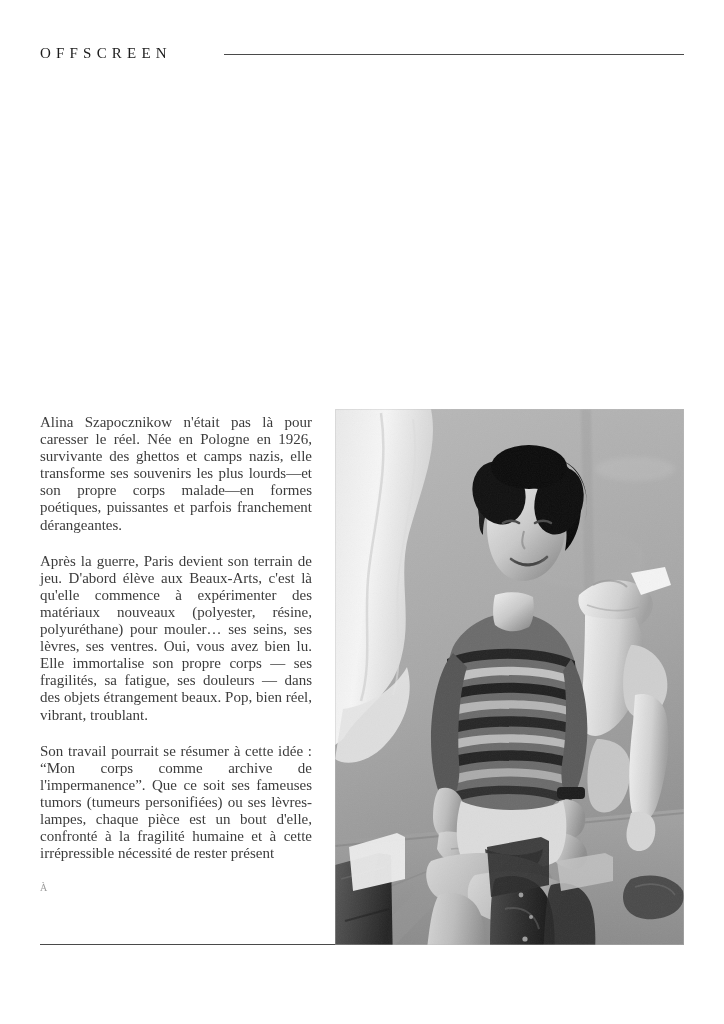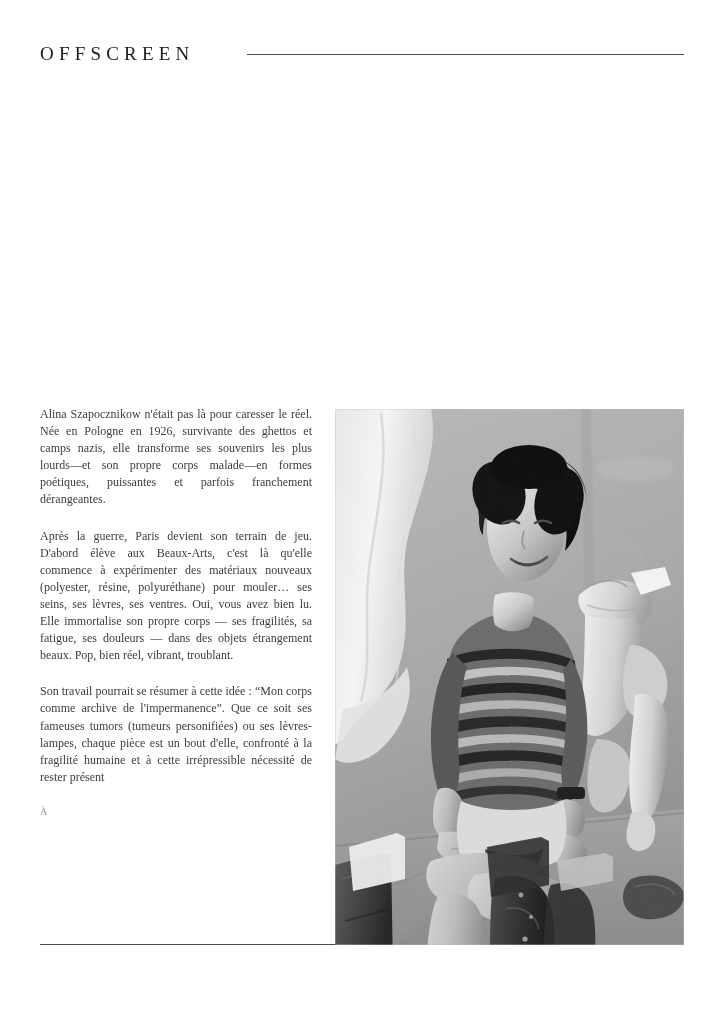--- a/index.html
+++ b/index.html
@@ -27,21 +27,21 @@
     position: absolute;
     left: 40px;
     top: 40px;
     width: 644px;
     height: 26px;
     display: flex;
     align-items: center;
   }
   .masthead-word {
     font-family: "Liberation Serif", "DejaVu Serif", serif;
-    font-size: 19px;
+    font-size: 15px;
     letter-spacing: 5.2px;
     color: #1c1c1c;
     white-space: nowrap;
     line-height: 1;
     font-weight: 400;
   }
   .masthead-rule {
     flex: 1 1 auto;
     height: 1px;
     background: #4a4a4a;
@@ -73,26 +73,26 @@
 
   
   .column {
     position: absolute;
     left: 40px;
     top: 406px;
     width: 272px;
   }
   .para {
     font-family: "Liberation Serif", "DejaVu Serif", serif;
-    font-size: 12px;
+    font-size: 15px;
     line-height: 17.1px;
     color: #3c3c3c;
     text-align: justify;
     text-justify: inter-word;
-    margin: 0 0 19px 0;
+    margin: 8px 0 19px 0;
     hyphens: none;
   }
   .para:last-of-type { margin-bottom: 0; }
 
   .orphan {
     font-family: "Liberation Serif", "DejaVu Serif", serif;
     font-size: 10px;
     line-height: 17px;
     color: #9a9a9a;
     margin-top: 17px;

